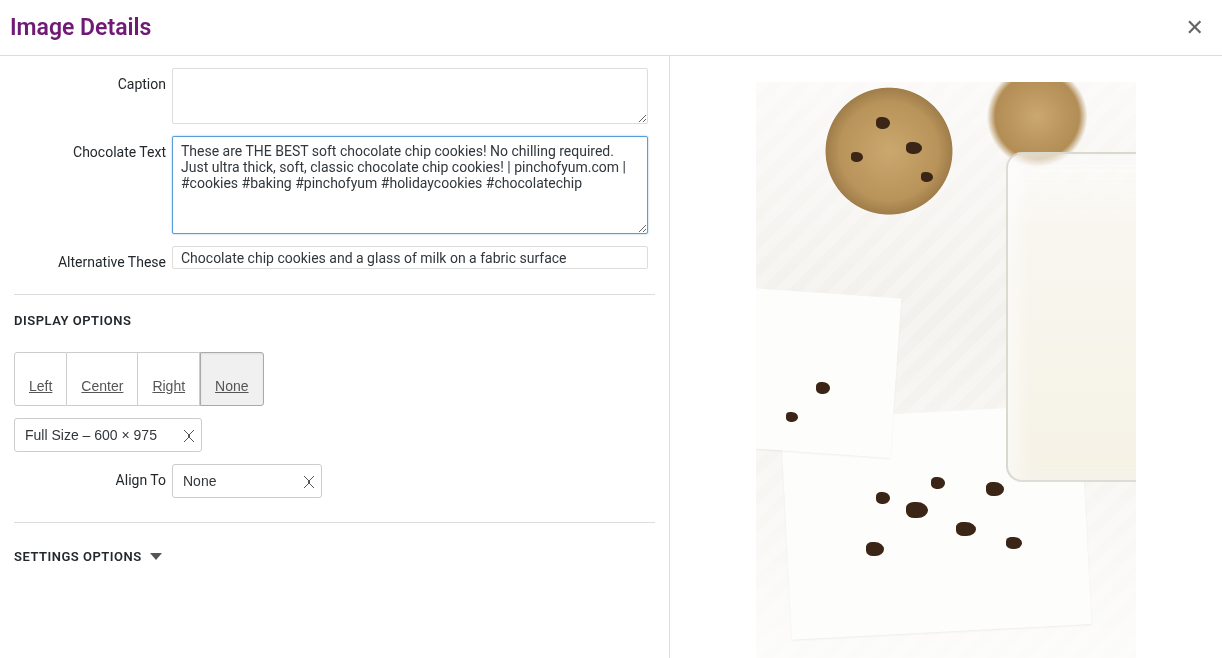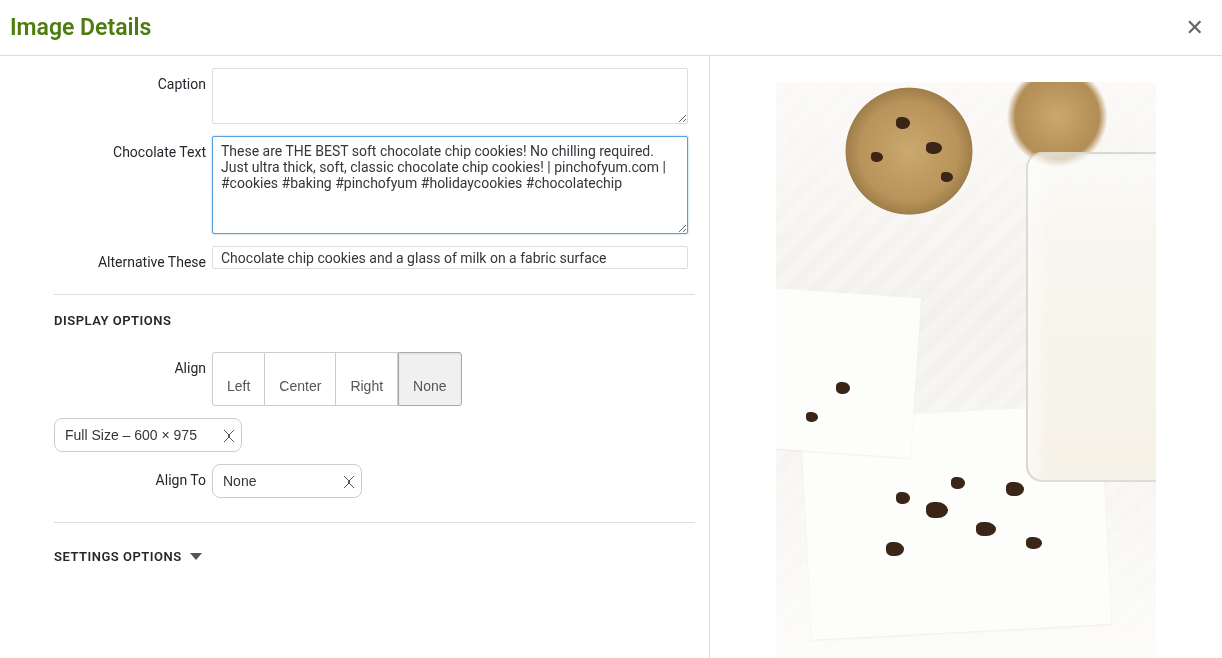--- a/index.html
+++ b/index.html
@@ -16,39 +16,38 @@
     display: flex;
     justify-content: space-between;
     align-items: center;
     padding: 0 10px 0 10px;
     height: 56px;
     border-bottom: 1px solid #ddd;
   }
   .modal-title {
     font-size: 23px;
     font-weight: 600;
-    color: #4d7c0f;
+    color: #701a75;
   }
   .close-btn {
     font-size: 22px;
     color: #666;
     cursor: pointer;
     padding: 8px;
     line-height: 1;
   }
   .modal-body {
     display: flex;
     height: 602px;
   }
   .left-pane {
     width: 670px;
     border-right: 1px solid #ddd;
     padding: 12px 14px 0 14px;
     overflow-y: auto;
-    margin-left: 40px;
   }
   .right-pane {
     flex: 1;
     display: flex;
     justify-content: center;
     padding-top: 26px;
   }
   .field-row {
     display: flex;
     align-items: flex-start;
@@ -98,38 +97,39 @@
   }
   .btn-group button {
     border: 1px solid #ccc;
     background: #fff;
     padding: 26px 14px;
     font-size: 14px;
     color: #555;
     cursor: pointer;
     line-height: 1;
     height: 37px;
+    text-decoration: underline;
   }
   .btn-group button + button { border-left: none; }
   .btn-group button:first-child { border-radius: 3px 0 0 3px; }
   .btn-group button:last-child { border-radius: 0 3px 3px 0; }
   .btn-group button.active {
     background: #f0f0f0;
     border: 1px solid #aaa;
     box-shadow: inset 0 1px 2px rgba(0,0,0,0.08);
   }
   .select-wrap {
     position: relative;
     display: inline-block;
   }
   .select-wrap select {
     -webkit-appearance: none;
     appearance: none;
     border: 1px solid #ccc;
-    border-radius: 8px;
+    border-radius: 3px;
     background: #fff;
     padding: 6px 28px 6px 10px;
     font-size: 14px;
     color: #32373c;
     height: 34px;
     cursor: pointer;
   }
   .select-wrap::after {
     content: "";
     position: absolute;
@@ -216,21 +216,20 @@
     <div class="field-row">
       <label class="field-label">Alternative These</label>
       <input type="text" class="alt-input" value="Chocolate chip cookies and a glass of milk on a fabric surface" style="">
     </div>
 
     <hr class="section-divider">
 
     <div class="section-heading">DISPLAY OPTIONS</div>
 
     <div class="field-row">
-      <label class="field-label">Align</label>
       <div class="btn-group">
         <button>Left</button>
         <button>Center</button>
         <button>Right</button>
         <button class="active">None</button>
       </div>
     </div>
 
     <div class="field-row">
       <div class="select-wrap">

